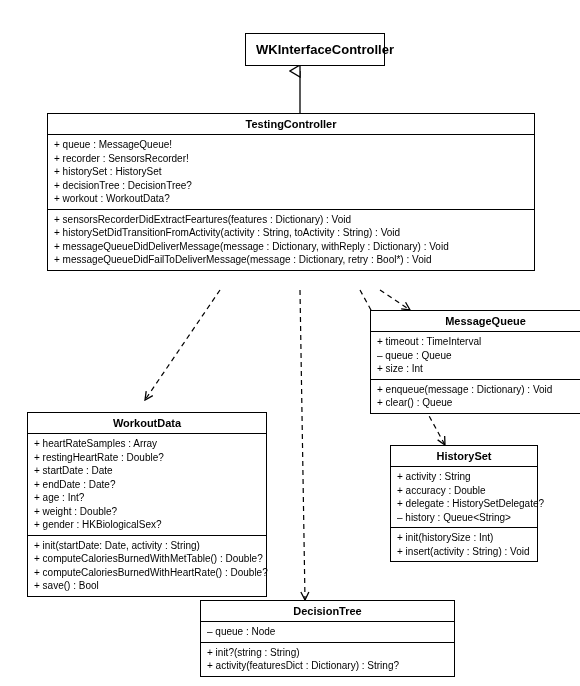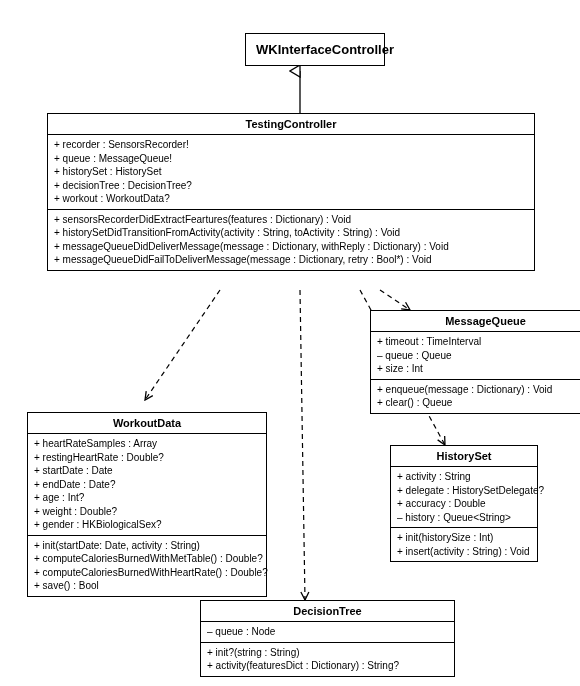--- a/index.html
+++ b/index.html
@@ -72,22 +72,22 @@
   <line x1="360" y1="290" x2="445" y2="445" stroke="#000" stroke-width="1.2" stroke-dasharray="5,4" marker-end="url(#arr)"></line>
 </svg>
 
 <div class="uml-box" style="left:245px; top:33px; width:140px;">
   <div class="uml-simple">WKInterfaceController</div>
 </div>
 
 <div class="uml-box" id="box-testing" style="left:47px; top:113px; width:488px;">
   <div class="uml-title">TestingController</div>
   <div class="uml-section" id="testing-attrs">
+      <div class="row">+ queue : MessageQueue!</div>
       <div class="row">+ recorder : SensorsRecorder!</div>
-      <div class="row">+ queue : MessageQueue!</div>
       <div class="row">+ historySet : HistorySet</div>
       <div class="row">+ decisionTree : DecisionTree?</div>
       <div class="row">+ workout : WorkoutData?</div>
     </div>
   <div class="uml-section" id="testing-ops">
       <div class="row">+ sensorsRecorderDidExtractFeartures(features : Dictionary) : Void</div>
       <div class="row">+ historySetDidTransitionFromActivity(activity : String, toActivity : String) : Void</div>
       <div class="row">+ messageQueueDidDeliverMessage(message : Dictionary, withReply : Dictionary) : Void</div>
       <div class="row">+ messageQueueDidFailToDeliverMessage(message : Dictionary, retry : Bool*) : Void</div>
     </div>
@@ -122,22 +122,22 @@
       <div class="row">+ computeCaloriesBurnedWithMetTable() : Double?</div>
       <div class="row">+ computeCaloriesBurnedWithHeartRate() : Double?</div>
       <div class="row">+ save() : Bool</div>
     </div>
 </div>
 
 <div class="uml-box" id="box-hs" style="left:390px; top:445px; width:148px;">
   <div class="uml-title">HistorySet</div>
   <div class="uml-section" id="hs-attrs">
       <div class="row">+ activity : String</div>
+      <div class="row">+ accuracy : Double</div>
       <div class="row">+ delegate : HistorySetDelegate?</div>
-      <div class="row">+ accuracy : Double</div>
       <div class="row">– history : Queue&lt;String&gt;</div>
     </div>
   <div class="uml-section" id="hs-ops">
       <div class="row">+ init(historySize : Int)</div>
       <div class="row">+ insert(activity : String) : Void</div>
     </div>
 </div>
 
 <div class="uml-box" id="box-dt" style="left:200px; top:600px; width:255px;">
   <div class="uml-title">DecisionTree</div>

